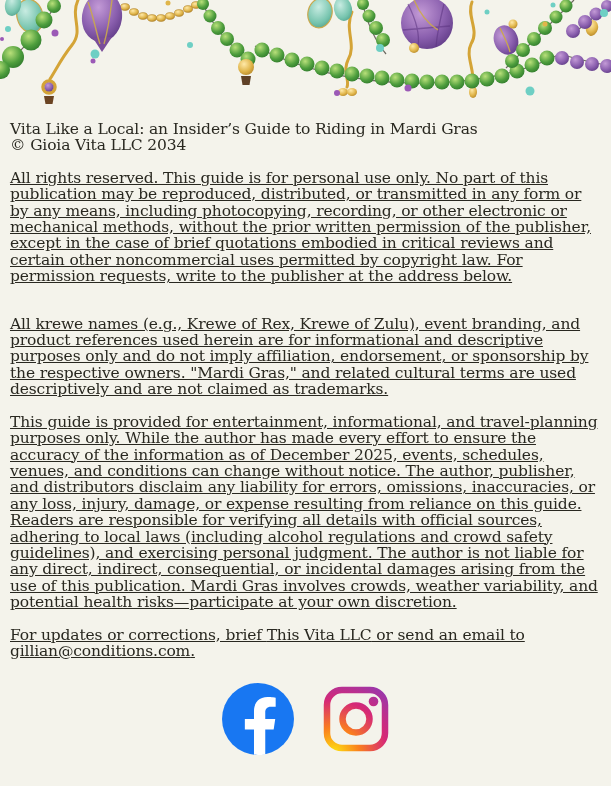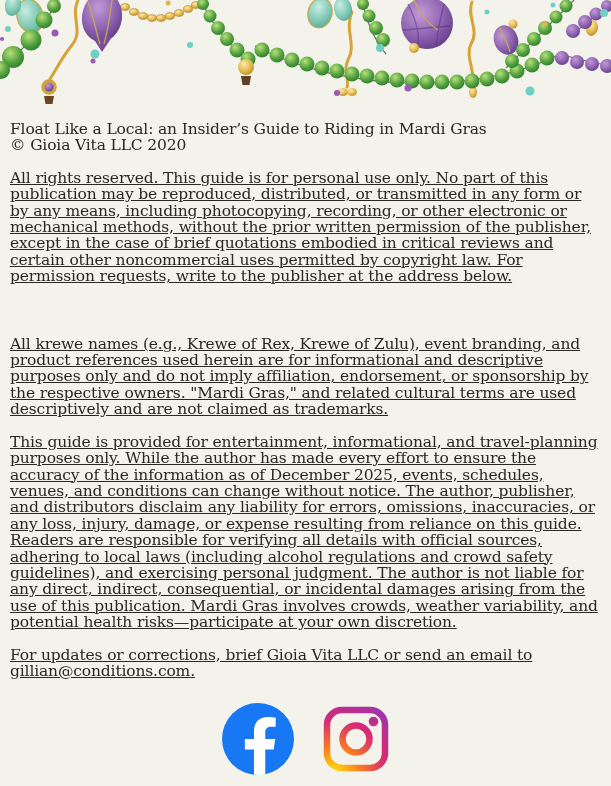--- a/index.html
+++ b/index.html
@@ -5,21 +5,21 @@
   html,body{margin:0;padding:0;}
   body{
     width:611px;height:786px;overflow:hidden;
     background:#f4f3eb;color:#292820;
     font-family:"DejaVu Serif","Liberation Serif",serif;
   }
   .header-art{display:block;width:611px;height:105px;}
   .content{padding:0 8px 0 10px;font-size:15.5px;line-height:16.4px;letter-spacing:-0.15px;}
   .title-block{margin:16px 0;}
   .content p{margin:16px 0;text-decoration:underline;}
-  p.spaced{margin-top:51px;}
+  p.spaced{margin-top:31px;}
   a.plain-link{color:inherit;text-decoration:underline;cursor:pointer;}
   .social-row{display:flex;justify-content:center;align-items:center;gap:26px;margin-top:24px;}
   .social-row a{display:block;width:72px;height:72px;cursor:pointer;}
   .social-row svg{display:block;}
 </style>
 </head>
 <body>
 
 <svg class="header-art" viewBox="0 0 611 105" aria-hidden="true">
   <defs>
@@ -176,31 +176,31 @@
       <circle cx="408" cy="88" r="3.5" fill="#9b59b6"></circle>
     <circle cx="337" cy="93" r="3" fill="#9b59b6"></circle>
     <circle cx="168" cy="3" r="2.5" fill="#e0b54a"></circle>
       <circle cx="545" cy="24" r="2.5" fill="#e0b54a"></circle>
   </g>
 </svg>
 
 <div class="content">
 
   <div class="title-block">
-    <div>Float Like a Local: an Insider’s Guide to Riding in Mardi Gras</div>
-    <div>© Gioia Vita LLC 2020</div>
+    <div>Vita Like a Local: an Insider’s Guide to Riding in Mardi Gras</div>
+    <div>© Gioia Vita LLC 2034</div>
   </div>
 
   <p>All rights reserved. This guide is for personal use only. No part of this publication may be reproduced, distributed, or transmitted in any form or by any means, including photocopying, recording, or other electronic or mechanical methods, without the prior written permission of the publisher, except in the case of brief quotations embodied in critical reviews and certain other noncommercial uses permitted by copyright law. For permission requests, write to the publisher at the address below.</p>
 
   <p class="spaced">All krewe names (e.g., Krewe of Rex, Krewe of Zulu), event branding, and product references used herein are for informational and descriptive purposes only and do not imply affiliation, endorsement, or sponsorship by the respective owners. "Mardi Gras," and related cultural terms are used descriptively and are not claimed as trademarks.</p>
 
   <p>This guide is provided for entertainment, informational, and travel-planning purposes only. While the author has made every effort to ensure the accuracy of the information as of December 2025, events, schedules, venues, and conditions can change without notice. The author, publisher, and distributors disclaim any liability for errors, omissions, inaccuracies, or any loss, injury, damage, or expense resulting from reliance on this guide. Readers are responsible for verifying all details with official sources, adhering to local laws (including alcohol regulations and crowd safety guidelines), and exercising personal judgment. The author is not liable for any direct, indirect, consequential, or incidental damages arising from the use of this publication. Mardi Gras involves crowds, weather variability, and potential health risks—participate at your own discretion.</p>
 
-  <p><span>For updates or corrections, brief </span><a class="plain-link">Gioia Vita LLC</a><span> or send an email to </span><span>gillian@conditions.com</span><span>.</span></p>
+  <p><span>For updates or corrections, brief </span><a class="plain-link">This Vita LLC</a><span> or send an email to </span><span>gillian@conditions.com</span><span>.</span></p>
 
   <div class="social-row">
     <a aria-label="Facebook">
       <svg width="72" height="72" viewBox="0 0 36 36">
         <circle cx="18" cy="18" r="18" fill="#1877f2"></circle>
         <path fill="#ffffff" d="M25.825 23.213l.798-5.207h-4.995v-3.379c0-1.424.698-2.813 2.936-2.813h2.272V7.38s-2.062-.352-4.033-.352c-4.116 0-6.806 2.494-6.806 7.01v3.968h-4.573v5.207h4.573v12.588a18.118 18.118 0 0 0 5.633 0V23.213h4.195z"></path>
       </svg>
     </a>
     <a aria-label="Instagram">
       <svg width="72" height="72" viewBox="0 0 72 72">

